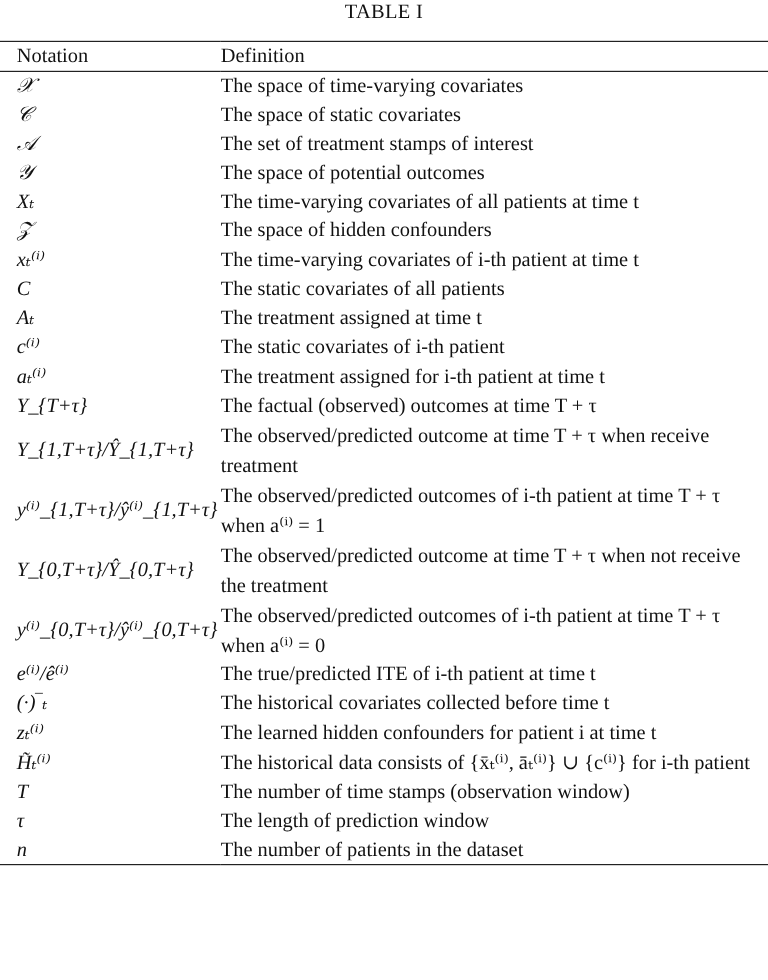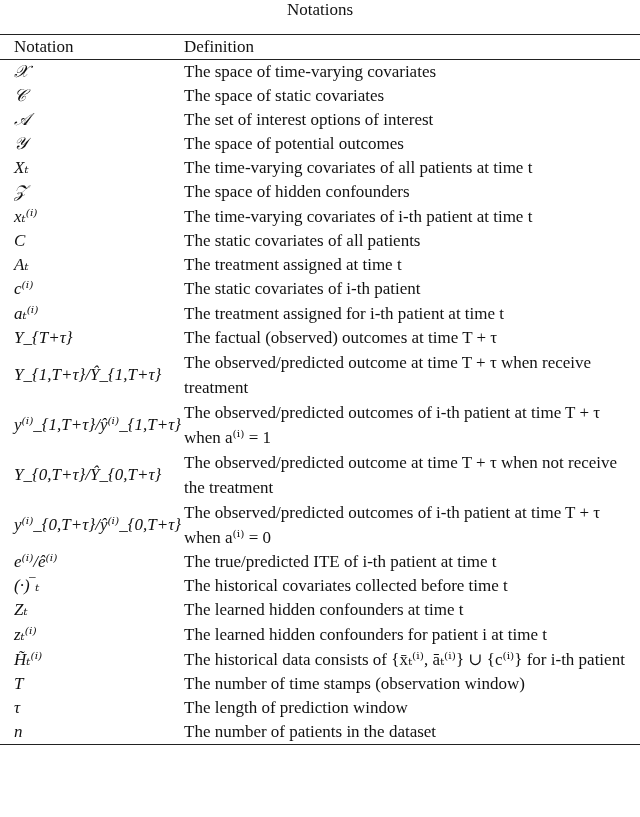--- a/index.html
+++ b/index.html
@@ -17,42 +17,42 @@
     th.c1, td.c1 { padding-left: 14px; width: 170px; font-style: italic; }
     th.c1 { font-style: normal; }
     td.c2, th.c2 { padding-right: 6px; }
     tr.tall td { line-height: 25px; }
     tr.two td.c2 { line-height: 25px; margin-top: 38px; }
   </style>
 </head>
 <body>
 
 <div class="caption">
-  <div>Notations</div>
+  <div class="t1">TABLE I</div>
 </div>
 
 <table>
   <thead>
     <tr>
       <th class="c1">Notation</th>
       <th class="c2">Definition</th>
     </tr>
   </thead>
   <tbody>
     <tr>
         <td class="c1">𝒳</td>
         <td class="c2">The space of time-varying covariates</td>
       </tr>
     <tr>
         <td class="c1">𝒞</td>
         <td class="c2">The space of static covariates</td>
       </tr>
     <tr>
         <td class="c1">𝒜</td>
-        <td class="c2">The set of interest options of interest</td>
+        <td class="c2">The set of treatment stamps of interest</td>
       </tr>
     <tr>
         <td class="c1">𝒴</td>
         <td class="c2">The space of potential outcomes</td>
       </tr>
     <tr>
         <td class="c1">Xₜ</td>
         <td class="c2">The time-varying covariates of all patients at time t</td>
       </tr>
     <tr>
@@ -100,24 +100,20 @@
         <td class="c2">The observed/predicted outcomes of i-th patient at time T + τ when a⁽ⁱ⁾ = 0</td>
       </tr>
     <tr>
         <td class="c1">e⁽ⁱ⁾/ê⁽ⁱ⁾</td>
         <td class="c2">The true/predicted ITE of i-th patient at time t</td>
       </tr>
     <tr>
         <td class="c1">(·)‾ₜ</td>
         <td class="c2">The historical covariates collected before time t</td>
       </tr>
-    <tr>
-        <td class="c1">Zₜ</td>
-        <td class="c2">The learned hidden confounders at time t</td>
-      </tr>
     <tr class="tall">
         <td class="c1">zₜ⁽ⁱ⁾</td>
         <td class="c2">The learned hidden confounders for patient i at time t</td>
       </tr>
     <tr class="two">
         <td class="c1">H̃ₜ⁽ⁱ⁾</td>
         <td class="c2">The historical data consists of {x̄ₜ⁽ⁱ⁾, āₜ⁽ⁱ⁾} ∪ {c⁽ⁱ⁾} for i-th patient</td>
       </tr>
     <tr>
         <td class="c1">T</td>

